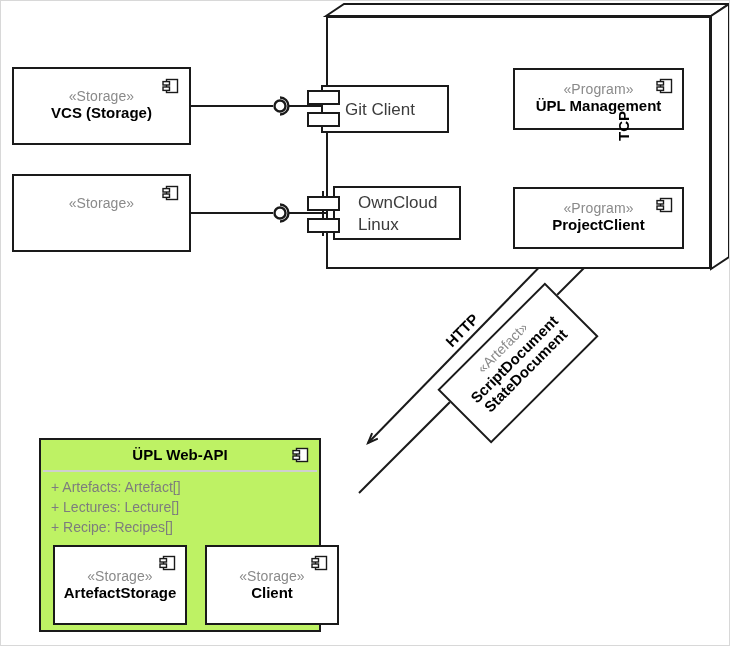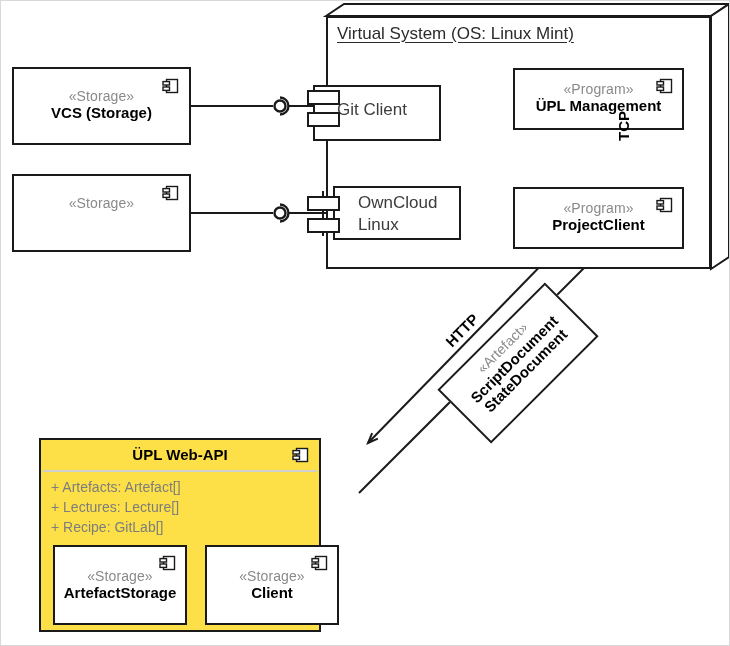--- a/index.html
+++ b/index.html
@@ -83,21 +83,21 @@
 
   
   #webapi {
     position: absolute;
     left: 38px;
     top: 437px;
     width: 282px;
     height: 194px;
     box-sizing: border-box;
     border: 2px solid #1a1a1a;
-    background: #fde047;
+    background: #bef264;
   }
   #webapi-title {
     position: absolute;
     left: 0; right: 0;
     top: 6px;
     text-align: center;
     font-size: 15px;
     font-weight: bold;
     color: #000000;
   }
@@ -198,21 +198,20 @@
 
     <line x1="358" y1="492" x2="600" y2="250" stroke="#1a1a1a" stroke-width="2" marker-end="url(#arrow-open)"></line>
   </svg>
 
   <svg class="layer" viewBox="0 0 730 646">
     <polygon points="325,15 343,3 728,3 710,15" fill="#ffffff" stroke="#1a1a1a" stroke-width="2"></polygon>
     <polygon points="710,15 728,3 728,256 710,268" fill="#ffffff" stroke="#1a1a1a" stroke-width="2"></polygon>
   </svg>
 
   <div id="vsystem-face"></div>
-  <div id="vsystem-title">Virtual System (OS: Linux Mint)</div>
 
   <div class="box" style="left:11px; top:66px; width:179px; height:78px;">
     <svg class="comp-icon" style="right:10px; top:9px;" viewBox="0 0 17 16">
       <rect x="4.5" y="1.5" width="11" height="13" fill="#ffffff" stroke="#1a1a1a" stroke-width="1.4"></rect>
       <rect x="1" y="3.6" width="6.5" height="3.4" fill="#ffffff" stroke="#1a1a1a" stroke-width="1.4"></rect>
       <rect x="1" y="9" width="6.5" height="3.4" fill="#ffffff" stroke="#1a1a1a" stroke-width="1.4"></rect>
     </svg>
     <div class="labelstack" style="top:20px;">
       <div class="stereo">«Storage»</div>
       <div class="cname">VCS (Storage)</div>
@@ -223,21 +222,21 @@
     <svg class="comp-icon" style="right:10px; top:9px;" viewBox="0 0 17 16">
       <rect x="4.5" y="1.5" width="11" height="13" fill="#ffffff" stroke="#1a1a1a" stroke-width="1.4"></rect>
       <rect x="1" y="3.6" width="6.5" height="3.4" fill="#ffffff" stroke="#1a1a1a" stroke-width="1.4"></rect>
       <rect x="1" y="9" width="6.5" height="3.4" fill="#ffffff" stroke="#1a1a1a" stroke-width="1.4"></rect>
     </svg>
     <div class="labelstack" style="top:20px;">
       <div class="stereo">«Storage»</div>
     </div>
   </div>
 
-  <div class="box" style="left:312px; top:84px; width:128px; height:56px;">
+  <div class="box" style="left:320px; top:84px; width:128px; height:48px;">
     <div style="position:absolute; left:22px; top:13px; font-size:17px; color:#3c3c3c;">Git Client</div>
   </div>
   <div class="port" style="left:306px; top:89px;"></div>
   <div class="port" style="left:306px; top:111px;"></div>
 
   <div class="box" style="left:332px; top:185px; width:128px; height:54px;">
     <div style="position:absolute; left:14px; top:4px; font-size:17px; color:#3c3c3c; line-height:1.28;margin-left:9px;">
       <div>OwnCloud</div>
       <div>Linux</div>
     </div>
@@ -284,21 +283,21 @@
     <div id="webapi-title">ÜPL Web-API</div>
     <svg class="comp-icon" style="right:10px; top:7px;" viewBox="0 0 17 16">
       <rect x="4.5" y="1.5" width="11" height="13" fill="#ffffff" stroke="#1a1a1a" stroke-width="1.4"></rect>
       <rect x="1" y="3.6" width="6.5" height="3.4" fill="#ffffff" stroke="#1a1a1a" stroke-width="1.4"></rect>
       <rect x="1" y="9" width="6.5" height="3.4" fill="#ffffff" stroke="#1a1a1a" stroke-width="1.4"></rect>
     </svg>
     <div id="webapi-divider"></div>
     <div id="webapi-attrs">
       <div>+ Artefacts: Artefact[]</div>
       <div>+ Lectures: Lecture[]</div>
-      <div>+ Recipe: GitLab[]</div>
+      <div>+ Recipe: Recipes[]</div>
     </div>
 
     <div class="box" style="left:12px; top:105px; width:134px; height:80px;">
       <svg class="comp-icon" style="right:9px; top:8px;" viewBox="0 0 17 16">
         <rect x="4.5" y="1.5" width="11" height="13" fill="#ffffff" stroke="#1a1a1a" stroke-width="1.4"></rect>
         <rect x="1" y="3.6" width="6.5" height="3.4" fill="#ffffff" stroke="#1a1a1a" stroke-width="1.4"></rect>
         <rect x="1" y="9" width="6.5" height="3.4" fill="#ffffff" stroke="#1a1a1a" stroke-width="1.4"></rect>
       </svg>
       <div class="labelstack" style="top:22px;">
         <div class="stereo">«Storage»</div>

